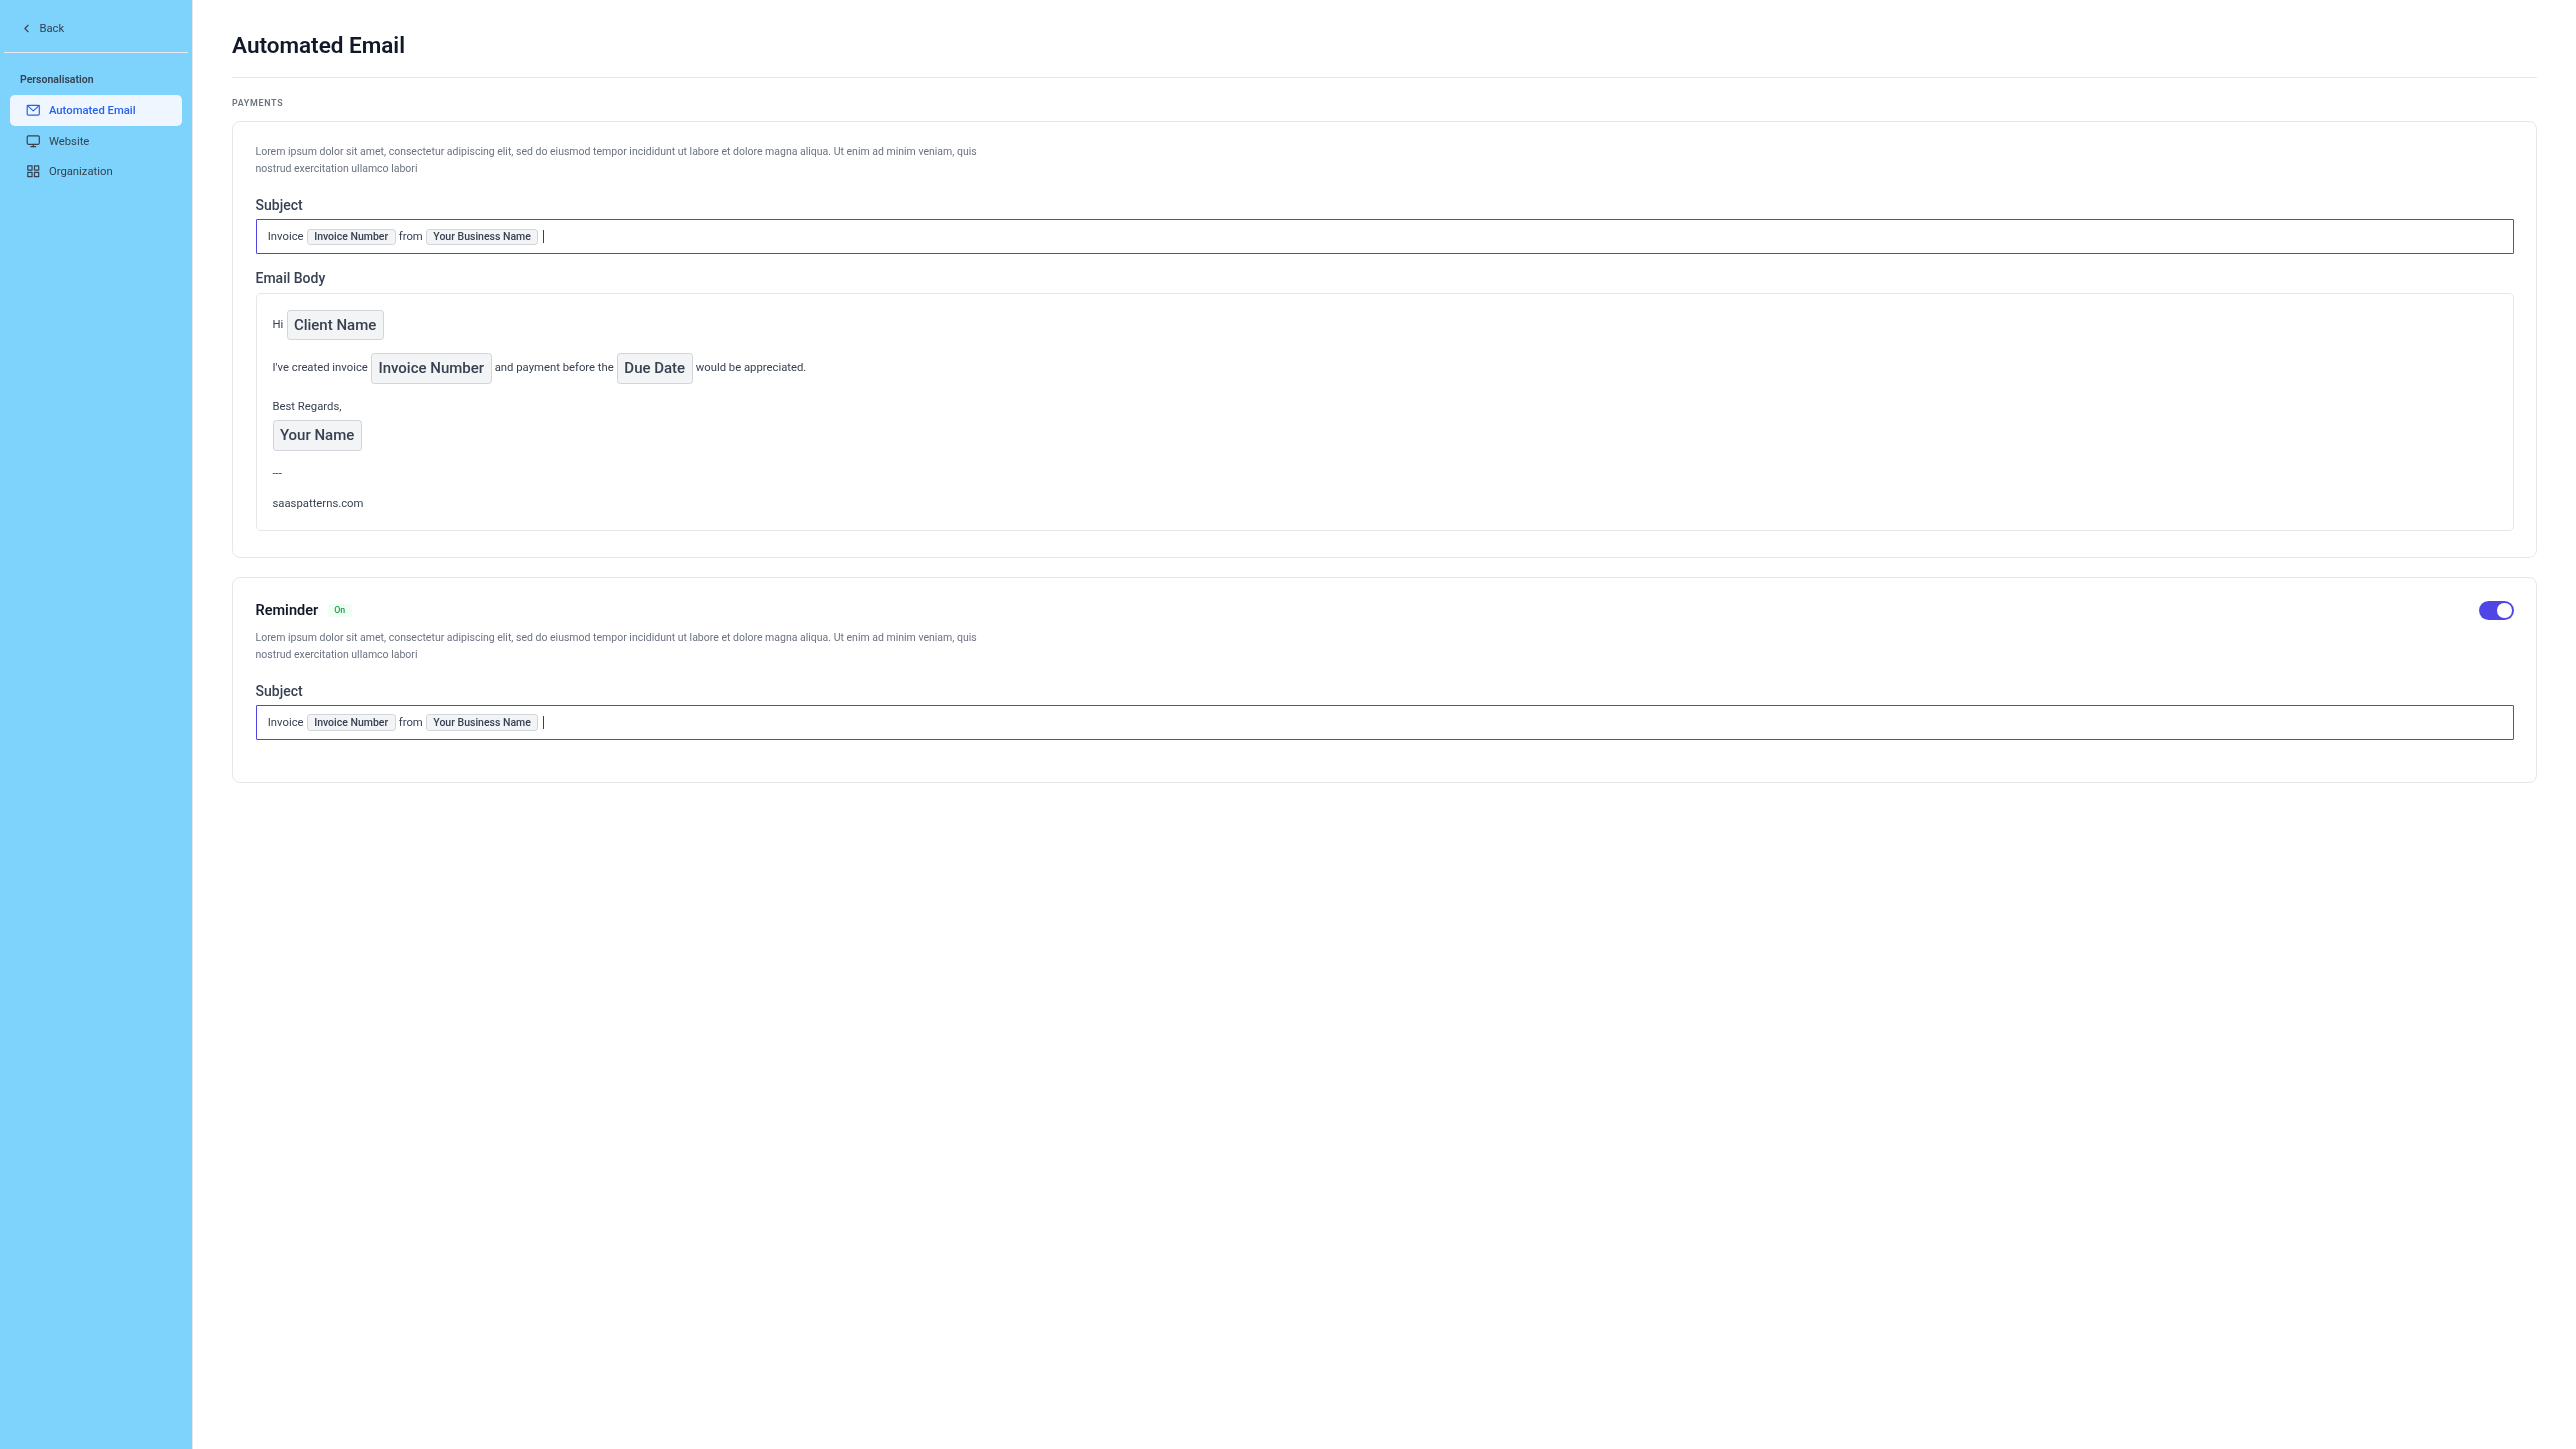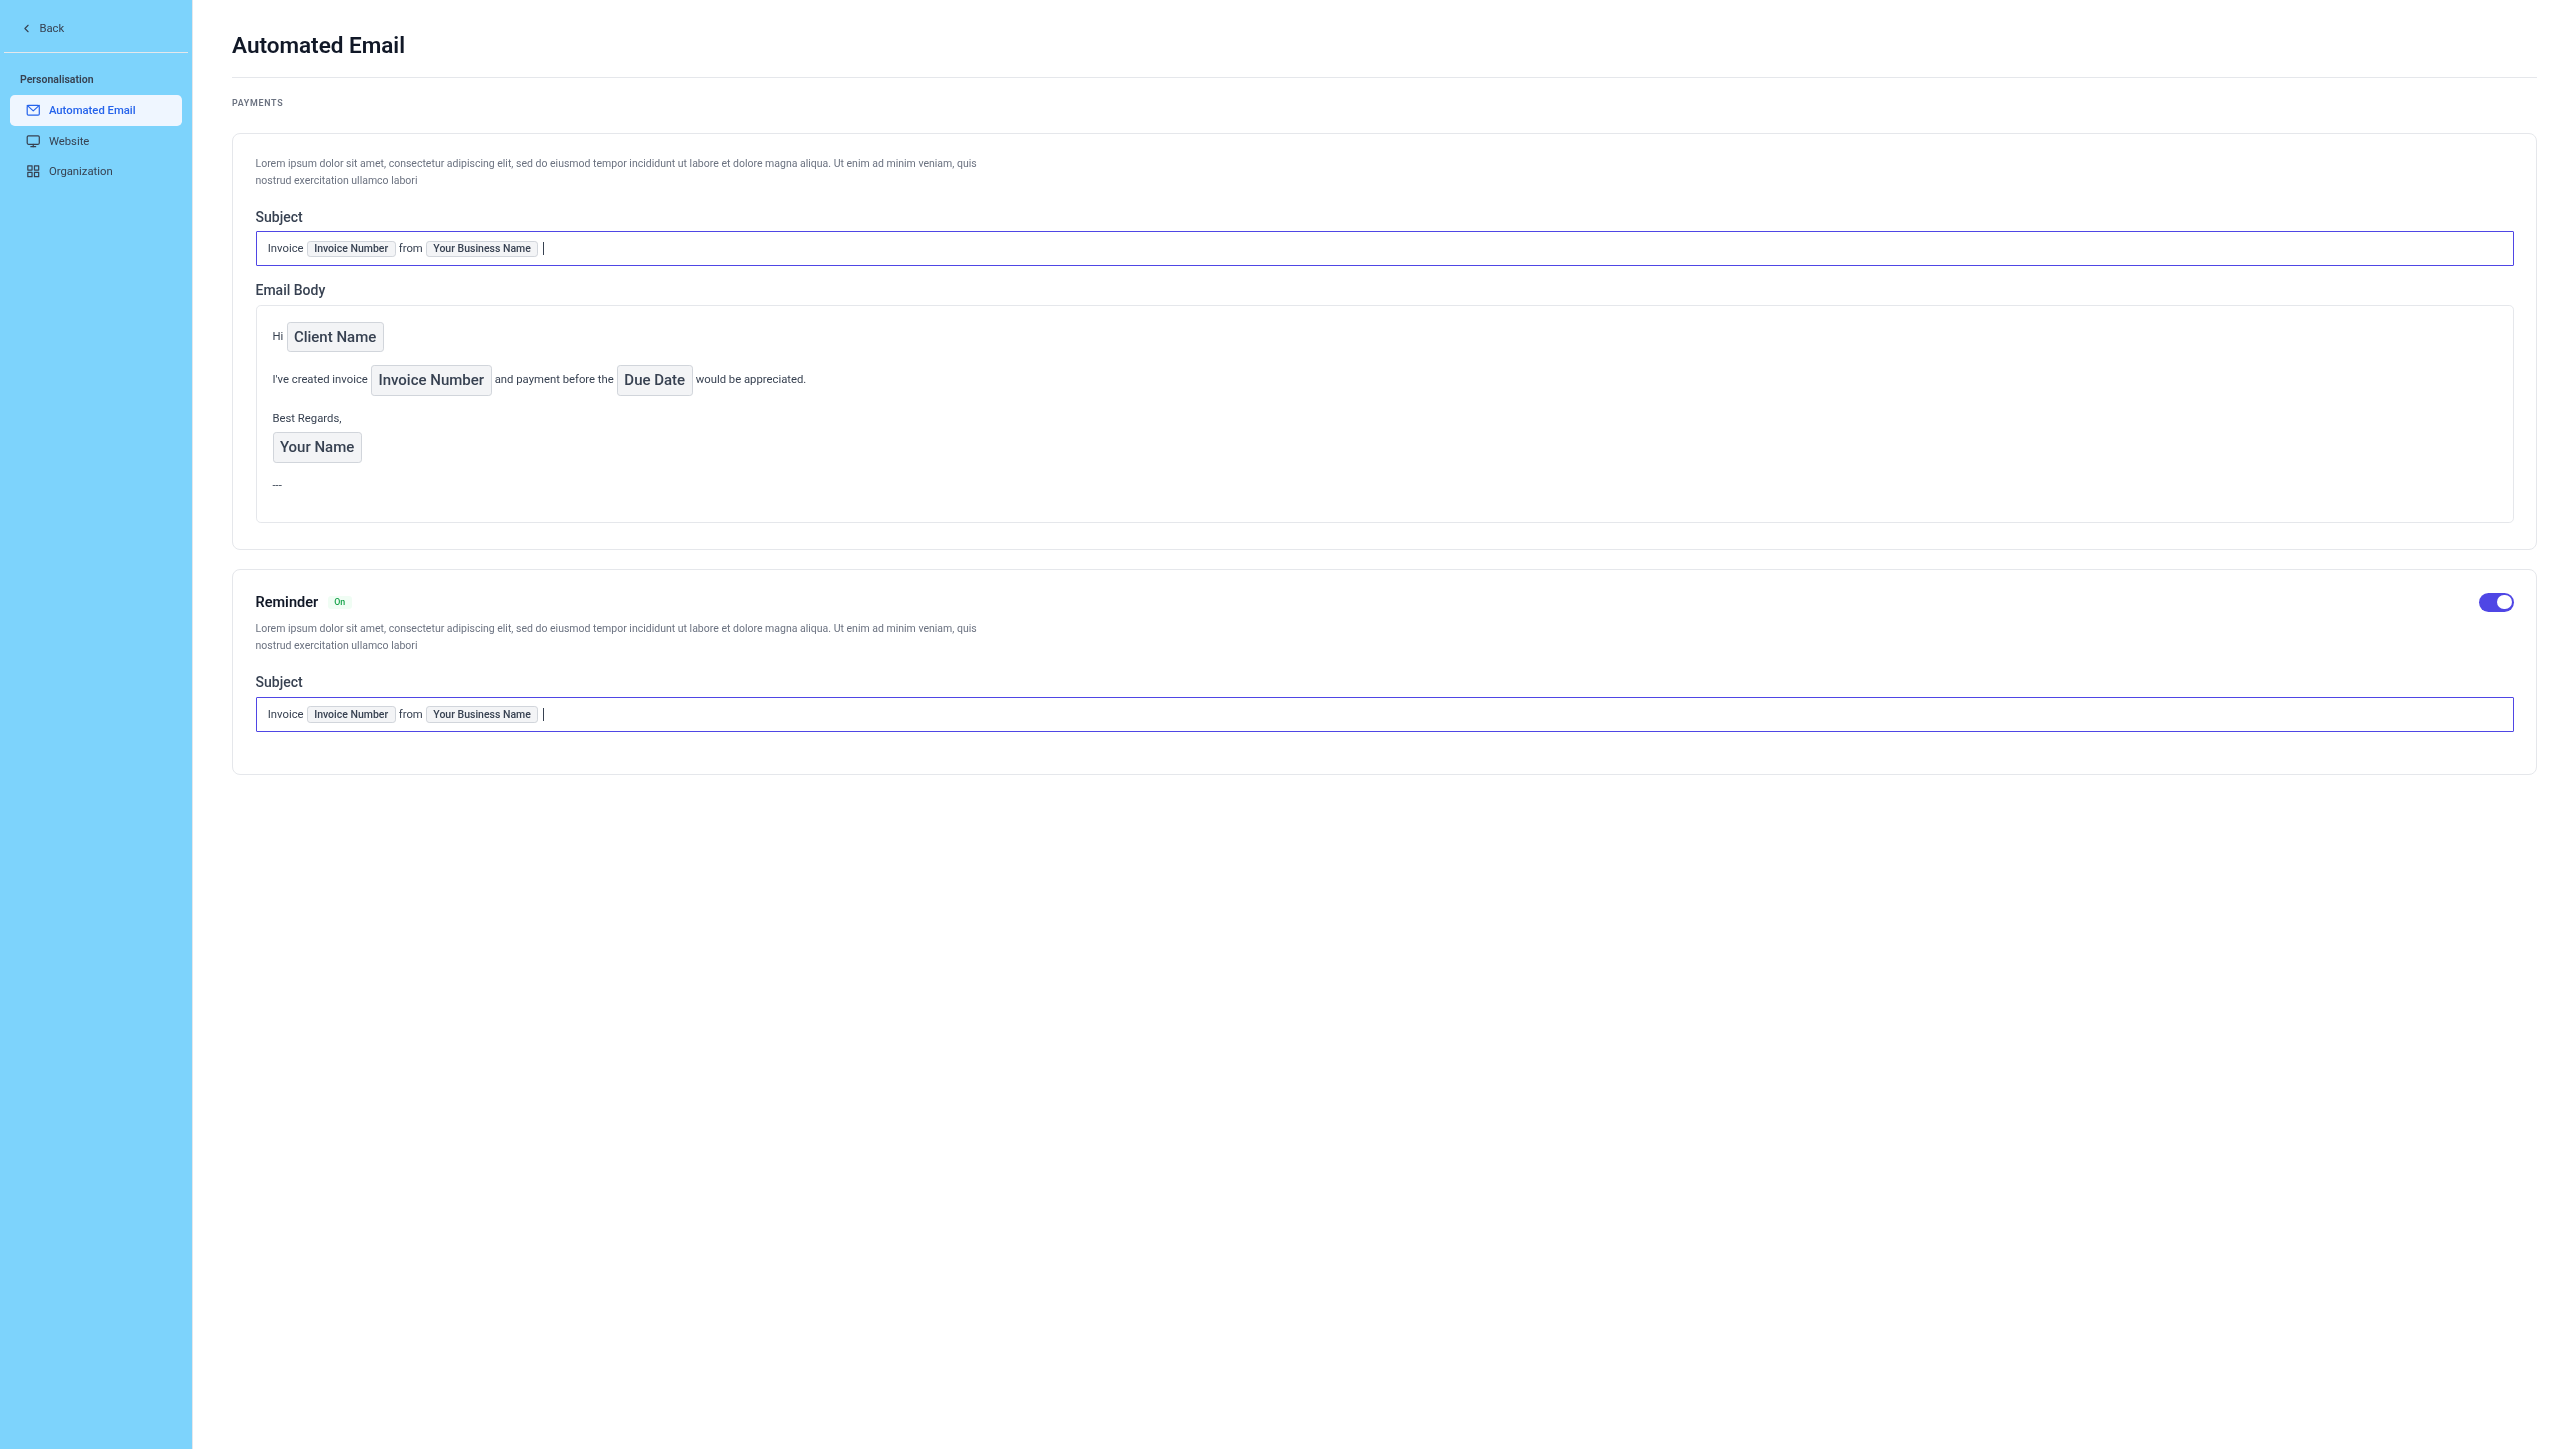--- a/index.html
+++ b/index.html
@@ -62,21 +62,21 @@
       font-weight: 600;
       color: #111827;
       margin-bottom: 19.3px;
     }
     .section-label {
       font-size: 8.9px;
       font-weight: 600;
       letter-spacing: 0.08em;
       color: #6b7280;
       text-transform: uppercase;
-      margin-bottom: 25px;
+      margin-bottom: 13px;
     }
 
     
     .card {
       border: 0.8px solid #e5e7eb;
       border-radius: 8px;
       padding: 22.5px 22.5px 26px;
       margin-bottom: 19.3px;
     }
     .card-header {
@@ -306,20 +306,21 @@
         <span>Best Regards,</span>
       </div>
       <div class="email-body-line">
         <span class="tag">Your Name</span>
       </div>
       <div class="email-body-line spacer"></div>
       <div class="email-body-line">
         <span>---</span>
       </div>
       <div class="email-signature">
+        <div>saaspatterns.com</div>
       </div>
     </div>
   </div>
 
   <div class="card">
     <div class="card-header">
       <div class="card-title-row">
         <span class="card-title">Reminder</span>
         <span class="badge on">On</span>
       </div>

